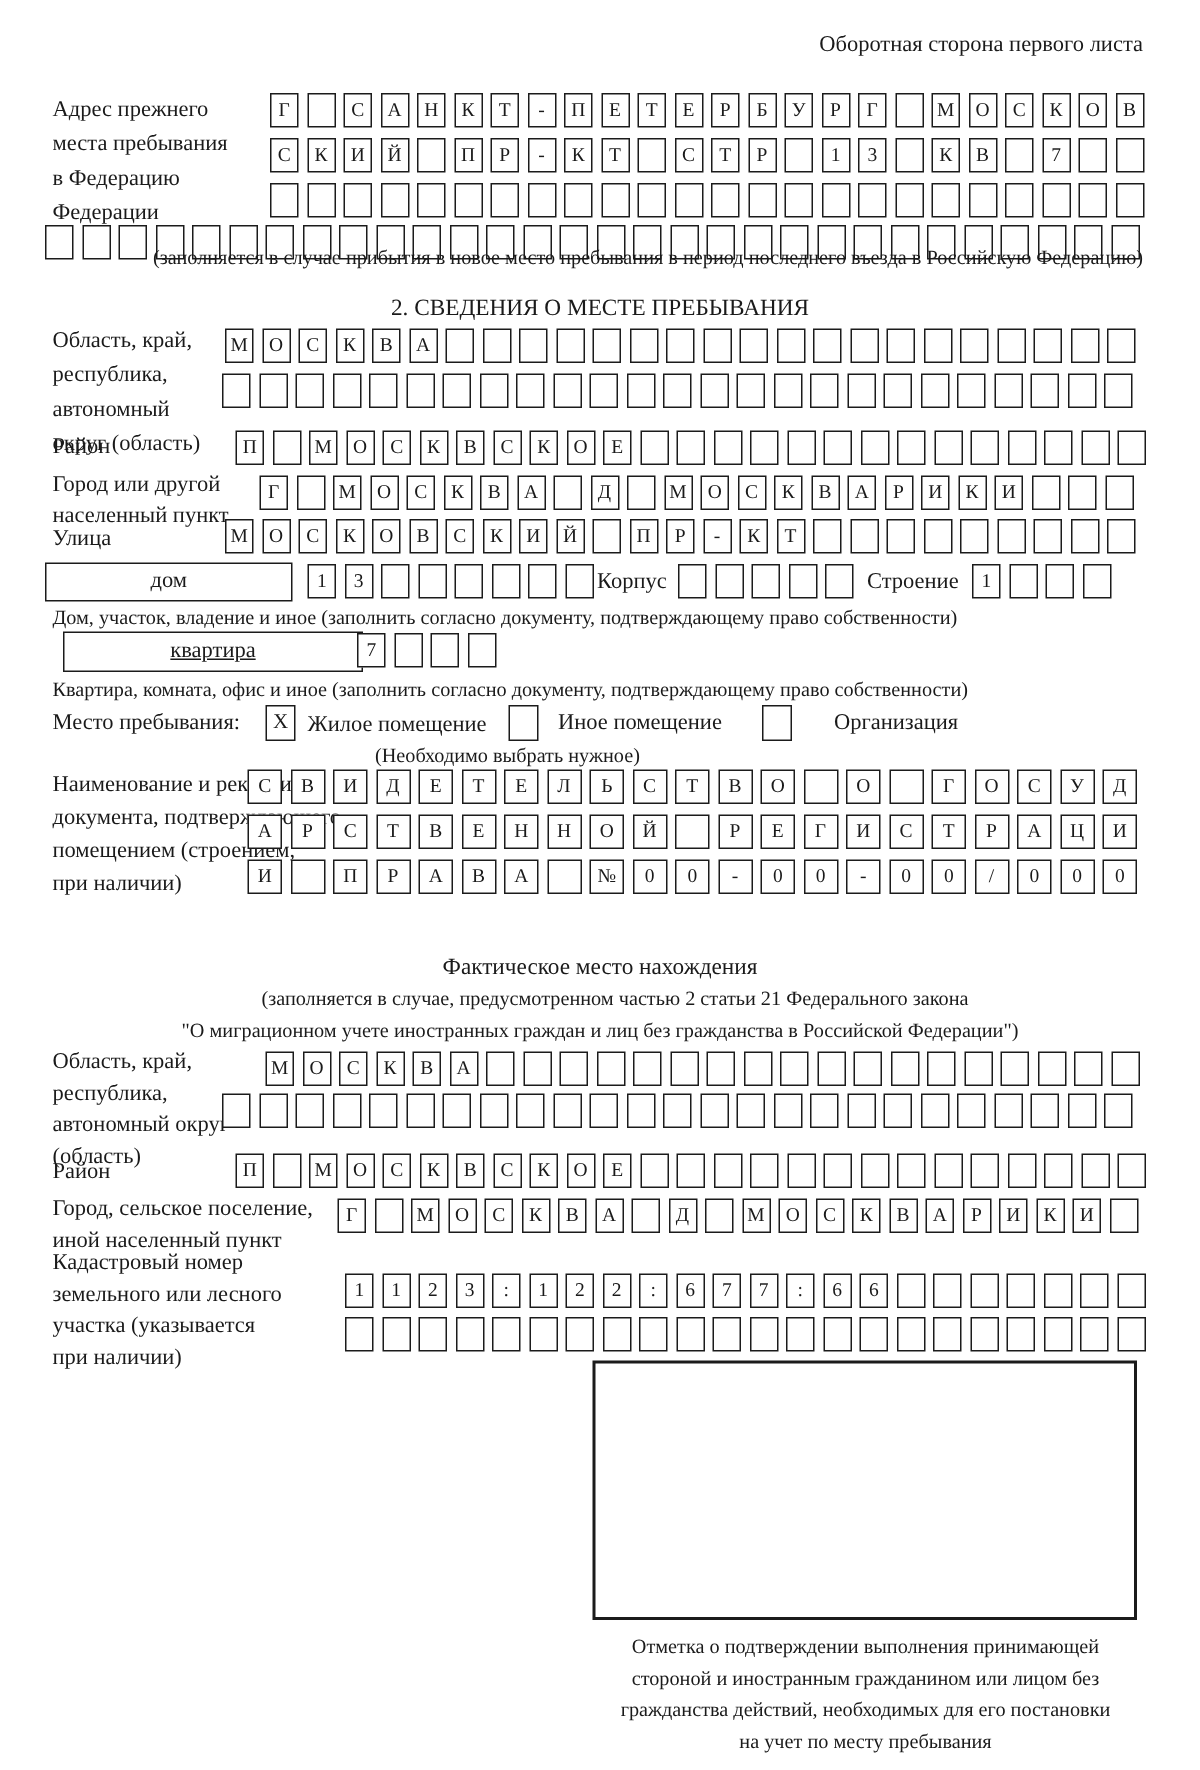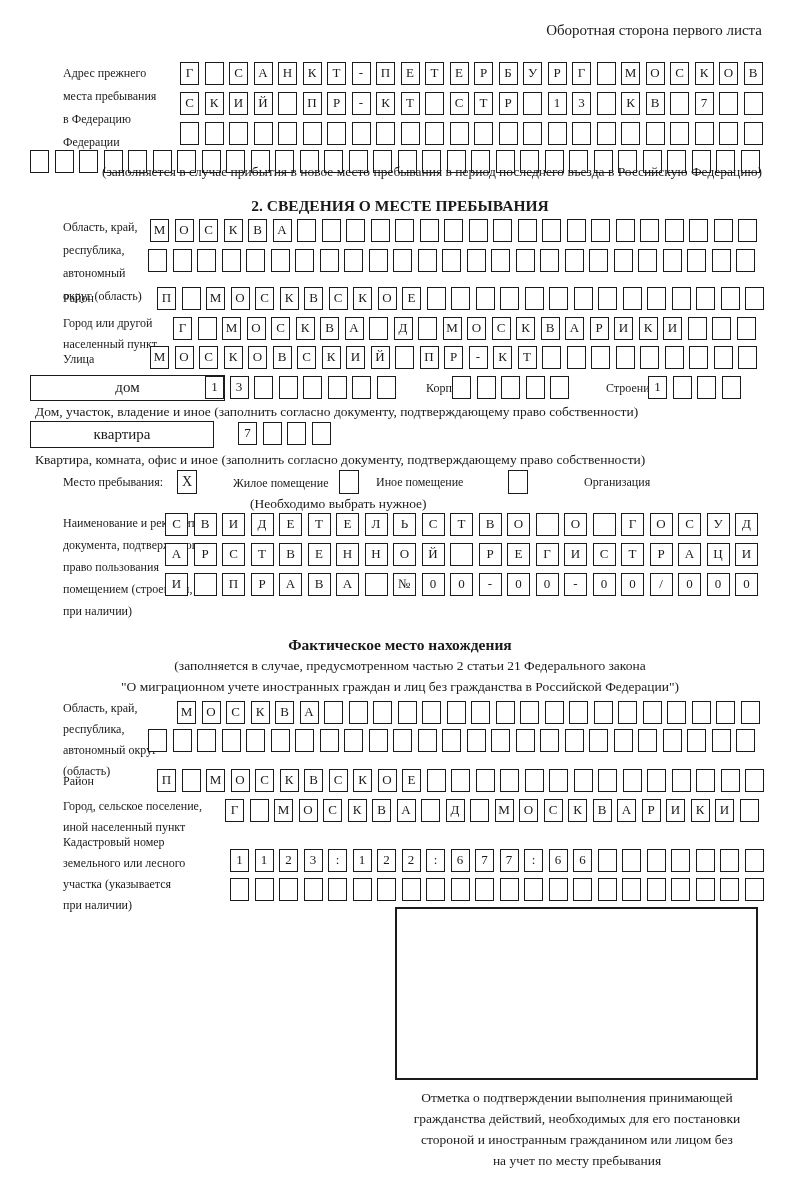--- a/index.html
+++ b/index.html
@@ -2,23 +2,23 @@
 <html><head>
 <meta charset="utf-8">
 <style>
   html,body{margin:0;padding:0;}
   body{
     width:800px;height:1180px;position:relative;background:#ffffff;
     font-family:"Liberation Serif","DejaVu Serif",serif;color:#1a1a1a;
     overflow:hidden;
   }
   .abs{position:absolute;}
-  .lbl{font-size:12px;line-height:23px;white-space:nowrap;margin-left:28px;}
+  .lbl{font-size:15px;line-height:23px;white-space:nowrap;}
   .cap{font-size:13.5px;white-space:nowrap;}
-  .title{font-size:15.5px;font-weight:bold;white-space:nowrap;}
+  .title{font-size:15.5px;font-weight:normal;white-space:nowrap;}
   .center{width:800px;text-align:center;left:0;}
   .row{position:absolute;display:flex;gap:5.5px;}
   .cell{
     flex:none;width:19px;height:23px;box-sizing:border-box;
     border:1.6px solid #1b1b1b;background:#fff;
     font-size:13px;line-height:20px;text-align:center;
     font-family:"Liberation Serif",serif;
   }
   .wide .cell{width:23px;}
   .rect{
@@ -300,21 +300,21 @@
     <span class="cell"></span>
     <span class="cell"></span>
     <span class="cell"></span>
     <span class="cell"></span>
     <span class="cell"></span>
     <span class="cell"></span>
     <span class="cell"></span>
     <span class="cell"></span>
   </div>
 
-<div class="rect" style="left:30px;top:375px;width:195px;height:26px;line-height:23px;">дом</div>
+<div class="rect" style="left:30px;top:375px;width:165px;height:26px;line-height:23px;">дом</div>
 <div class="row" style="left:205px;top:376px;">
     <span class="cell">1</span>
     <span class="cell">3</span>
     <span class="cell"></span>
     <span class="cell"></span>
     <span class="cell"></span>
     <span class="cell"></span>
     <span class="cell"></span>
     <span class="cell"></span>
   </div>
@@ -328,42 +328,41 @@
   </div>
 <div class="abs lbl" style="left:578px;top:377px;text-align:right;">Строение</div>
 <div class="row" style="left:648px;top:376px;">
     <span class="cell">1</span>
     <span class="cell"></span>
     <span class="cell"></span>
     <span class="cell"></span>
   </div>
 <div class="abs cap" style="left:35px;top:404px;">Дом, участок, владение и иное (заполнить согласно документу, подтверждающему право собственности)</div>
 
-<div class="rect" style="left:30px;top:421px;width:184px;height:27px;line-height:24px;">квартира</div>
+<div class="rect" style="left:42px;top:421px;width:200px;height:27px;line-height:24px;text-decoration:underline;">квартира</div>
 <div class="row" style="left:238px;top:422px;">
     <span class="cell">7</span>
     <span class="cell"></span>
     <span class="cell"></span>
     <span class="cell"></span>
   </div>
 <div class="abs cap" style="left:35px;top:452px;">Квартира, комната, офис и иное (заполнить согласно документу, подтверждающему право собственности)</div>
 
 <div class="abs lbl" style="left:35px;top:471px;">Место пребывания:</div>
 <div class="chk" style="left:177px;top:470px;">X</div>
 <div class="abs lbl" style="left:205px;top:472px;">Жилое помещение</div>
 <div class="chk" style="left:339px;top:470px;"></div>
-<div class="abs lbl" style="left:348px;top:471px;">Иное помещение</div>
+<div class="abs lbl" style="left:372px;top:471px;">Иное помещение</div>
 <div class="chk" style="left:508px;top:470px;"></div>
 <div class="abs lbl" style="left:556px;top:471px;">Организация</div>
 <div class="abs cap" style="left:250px;top:496px;">(Необходимо выбрать нужное)</div>
 
 <div class="abs lbl" style="left:35px;top:512px;line-height:22px;">
   <div>Наименование и реквизиты</div>
   <div>документа, подтверждающего</div>
-  <div>право пользования</div>
   <div>помещением (строением,</div>
   <div>при наличии)</div>
 </div>
 <div class="row wide" style="left:165px;top:513px;">
     <span class="cell">С</span>
     <span class="cell">В</span>
     <span class="cell">И</span>
     <span class="cell">Д</span>
     <span class="cell">Е</span>
     <span class="cell">Т</span>
@@ -603,16 +602,16 @@
     <span class="cell"></span>
     <span class="cell"></span>
     <span class="cell"></span>
     <span class="cell"></span>
     <span class="cell"></span>
   </div>
 
 <div class="bigbox" style="left:395px;top:907px;width:363px;height:173px;"></div>
 <div class="abs note" style="left:388px;top:1087px;width:378px;">
   <div>Отметка о подтверждении выполнения принимающей</div>
+  <div>стороной и иностранным гражданином или лицом без</div>
   <div>гражданства действий, необходимых для его постановки</div>
-  <div>стороной и иностранным гражданином или лицом без</div>
   <div>на учет по месту пребывания</div>
 </div>
 
 </body></html>

